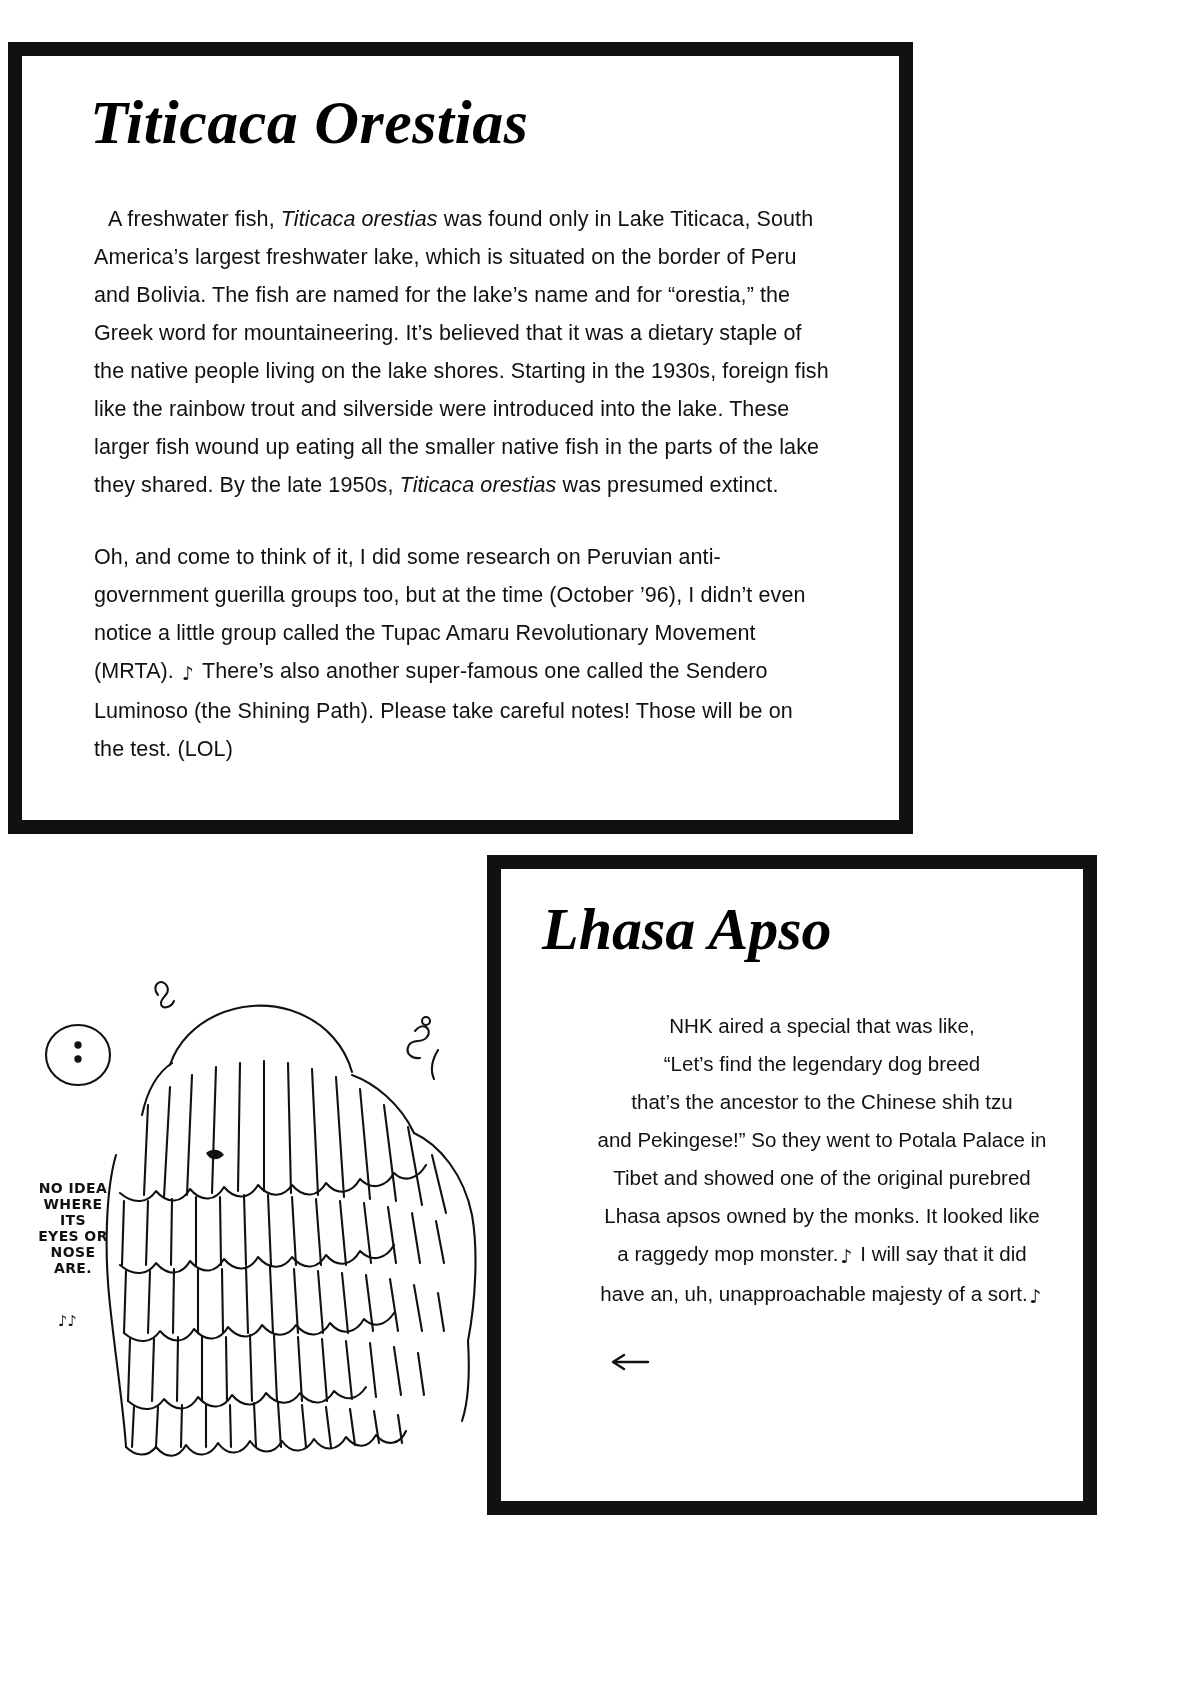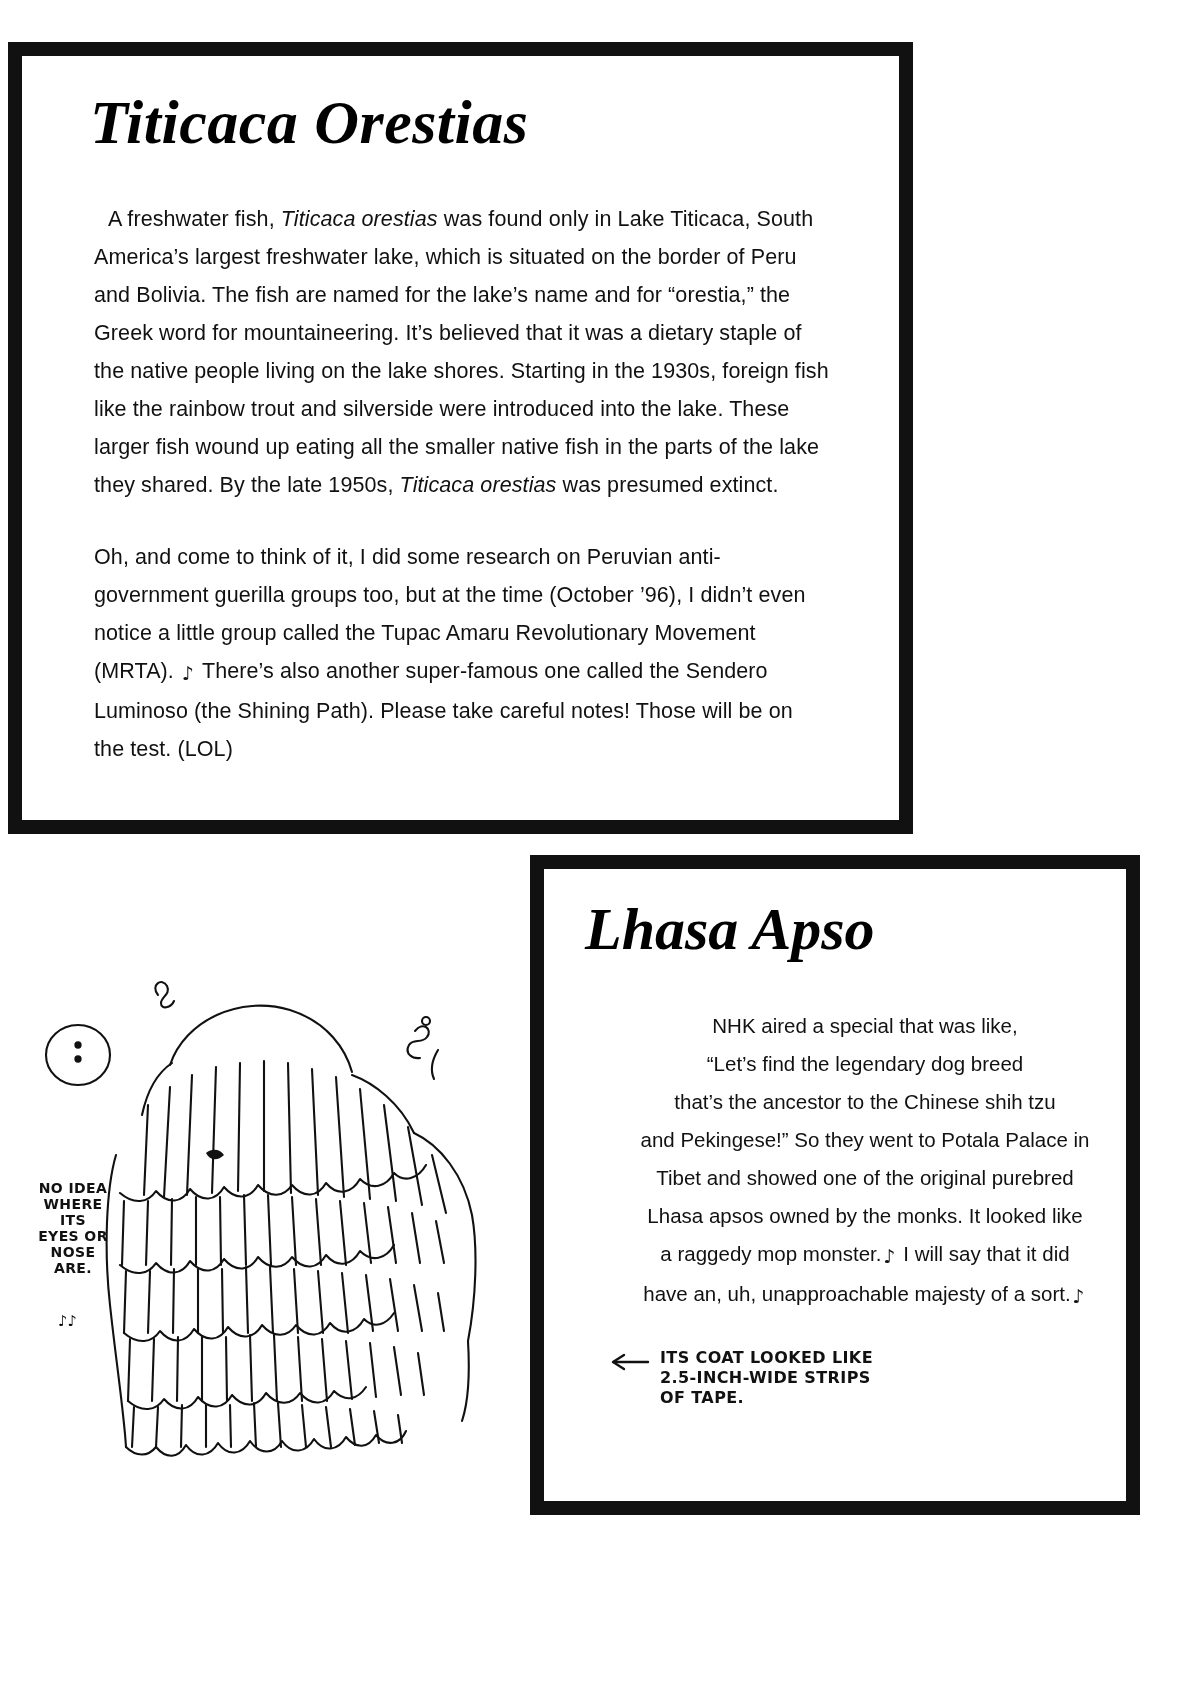--- a/index.html
+++ b/index.html
@@ -78,21 +78,20 @@
     padding: 0 2px;
   }
 
   
   .panel-two {
     position: absolute;
     left: 487px;
     top: 855px;
     width: 534px;
     height: 660px;
-    margin-left: 43px;
   }
   .panel-two-frame {
     position: absolute;
     left: 0; top: 0;
     width: 610px;
     height: 660px;
     box-sizing: border-box;
     border: 14px solid #111111;
     background: transparent;
   }
@@ -349,21 +348,20 @@
 
   <div class="annot annot-eyes">NO IDEA WHERE ITS EYES OR NOSE ARE.</div>
   <div class="tiny-note">♪♪</div>
 
   <svg class="arrow-left" viewBox="0 0 42 20">
     <g fill="none" stroke="#111" stroke-width="2.4" stroke-linecap="round" stroke-linejoin="round">
       <path d="M40 10 L6 10"></path>
       <path d="M16 3 L5 10 L16 17"></path>
     </g>
   </svg>
-  <div class="annot annot-coat">ITS COAT LOOKED LIKE 2.5-INCH-WIDE STRIPS OF TAPE.</div>
 
   <div class="panel-two">
     <div class="panel-two-frame"></div>
     <div class="title-plate-two"></div>
     <div class="panel-two-title">Lhasa Apso</div>
     <div class="panel-two-textplate"></div>
     <div class="panel-two-body">
       <p>
         NHK aired a special that was like,<br>
         “Let’s find the legendary dog breed<br>

